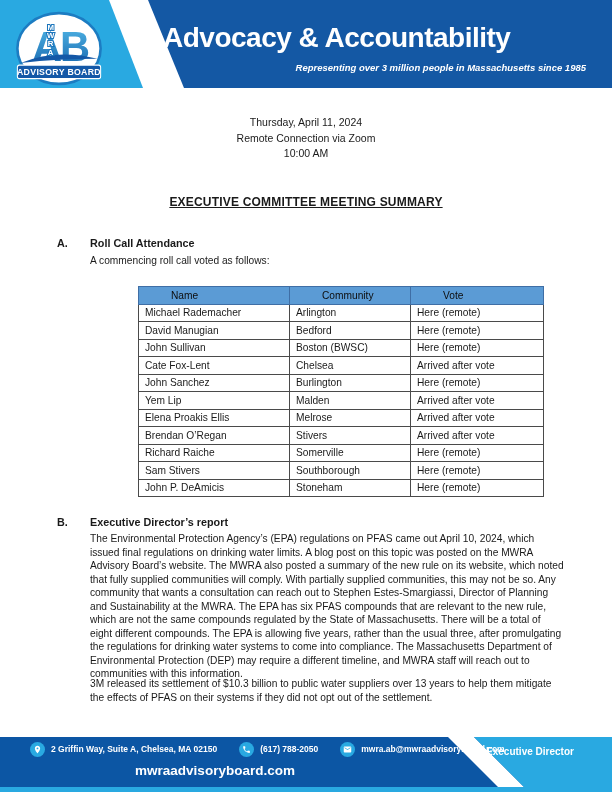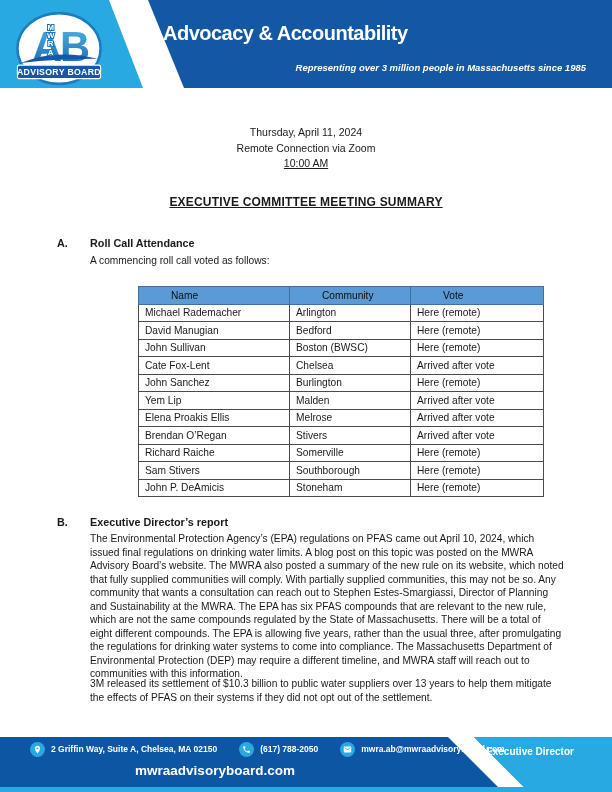--- a/index.html
+++ b/index.html
@@ -8,27 +8,27 @@
     font-family:"Liberation Sans",sans-serif;color:#1a1a1a;overflow:hidden;
     margin:0 auto;
   }
   
   .header{position:absolute;top:0;left:0;width:612px;height:88px;background:#1458A4;}
   .header-white-wedge{position:absolute;top:0;left:0;width:612px;height:88px;background:#ffffff;
     clip-path:polygon(0 0,148px 0,184px 88px,0 88px);}
   .header-lightblue{position:absolute;top:0;left:0;width:612px;height:88px;background:#29A9E1;
     clip-path:polygon(0 0,109px 0,143px 88px,0 88px);}
   .logo{position:absolute;left:15px;top:11px;width:88px;height:77px;}
-  .header-title{position:absolute;left:163px;top:22px;color:#fff;font-size:20px;font-weight:800;
+  .header-title{position:absolute;left:163px;top:22px;color:#fff;font-size:28px;font-weight:800;
     letter-spacing:-0.5px;white-space:nowrap;}
   .header-tagline{position:absolute;right:26px;top:62px;color:#fff;font-size:9.5px;font-style:italic;
     font-weight:600;white-space:nowrap;}
   
-  .meeting-info{position:absolute;top:125px;left:0;width:612px;text-align:center;font-size:10.5px;line-height:15.5px;}
-  .meeting-time{text-decoration:underline;}
+  .meeting-info{position:absolute;top:115px;left:0;width:612px;text-align:center;font-size:10.5px;line-height:15.5px;}
+  .meeting-time{}
   .doc-title{position:absolute;top:195px;left:0;width:612px;text-align:center;font-size:12px;font-weight:bold;}
   .doc-title span{text-decoration:underline;letter-spacing:0.2px;}
   
   .section-head{position:absolute;left:57px;font-size:10.8px;font-weight:bold;}
   .section-head .letter{display:inline-block;width:33px;}
   .body-text{position:absolute;left:90px;width:474px;font-size:10.2px;line-height:13.5px;}
   
   .roll-table{position:absolute;left:138px;top:286px;border-collapse:collapse;font-size:10.2px;}
   .roll-table td,.roll-table th{border:1px solid #4a4a4a;padding:1.5px 4px 1.5px 6px;
     font-weight:normal;text-align:left;line-height:13.5px;}

